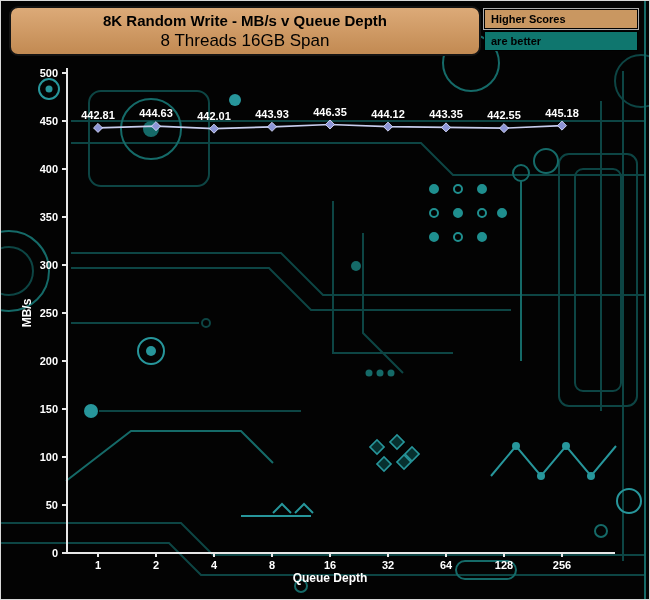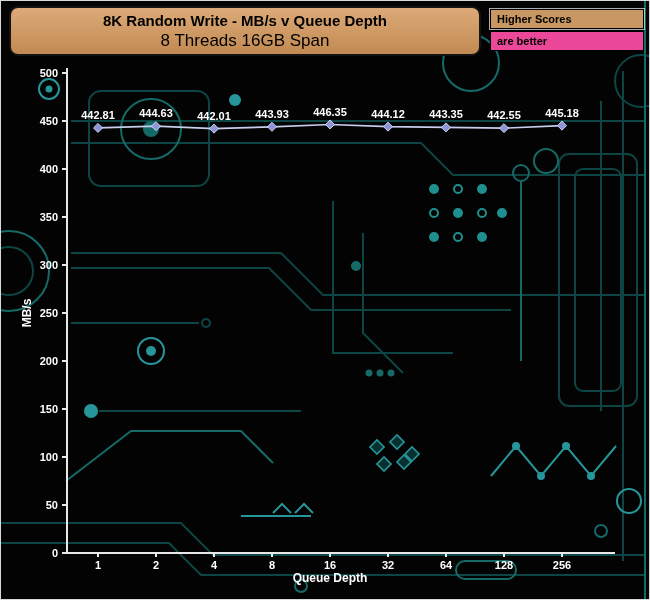--- a/index.html
+++ b/index.html
@@ -12,27 +12,27 @@
   #bg-svg{z-index:1;}
   #chart-svg{z-index:2;}
   .title-box{
     position:absolute;left:8px;top:5px;width:472px;height:50px;z-index:3;
     background:linear-gradient(#dcaa78,#c28a52);
     border:2px solid #141414;border-radius:9px;box-sizing:border-box;
     display:flex;flex-direction:column;align-items:center;justify-content:center;
   }
   .title{font-size:15px;font-weight:bold;color:#000;line-height:1.1;}
   .subtitle{font-size:17px;color:#000;margin-top:3px;line-height:1;}
-  .legend{position:absolute;right:5px;top:8px;width:154px;z-index:3;box-sizing:border-box;}
+  .legend{position:absolute;right:11px;top:8px;width:154px;z-index:3;box-sizing:border-box;}
   .legend-higher{
     background:#c99761;border:1px solid #000;box-shadow:0 0 0 1px rgba(230,230,230,.75);
     color:#000;font-weight:bold;font-size:11px;padding:3px 6px;box-sizing:border-box;
   }
   .legend-better{
-    background:#ec4899;border:1px solid #000;color:#000;font-weight:bold;font-size:11px;
+    background:#0f766e;border:1px solid #000;color:#000;font-weight:bold;font-size:11px;
     padding:3px 6px;margin-top:2px;box-sizing:border-box;
   }
 </style>
 </head>
 <body>
 
 <div class="page">
 
   <svg id="bg-svg" class="layer" width="650" height="600" viewBox="0 0 650 600">
     <g fill="none" stroke="#0d4544" stroke-width="2">

